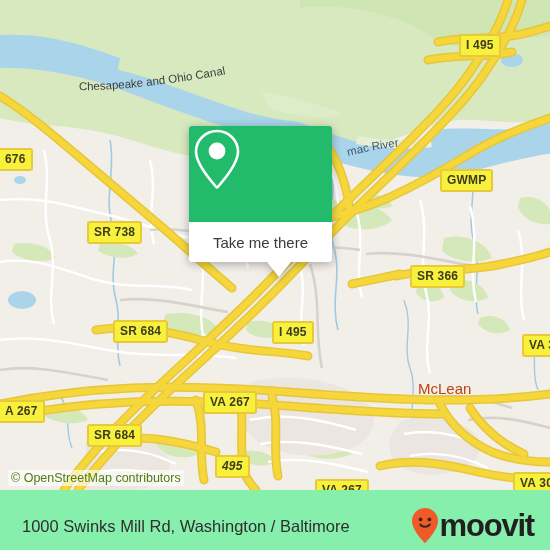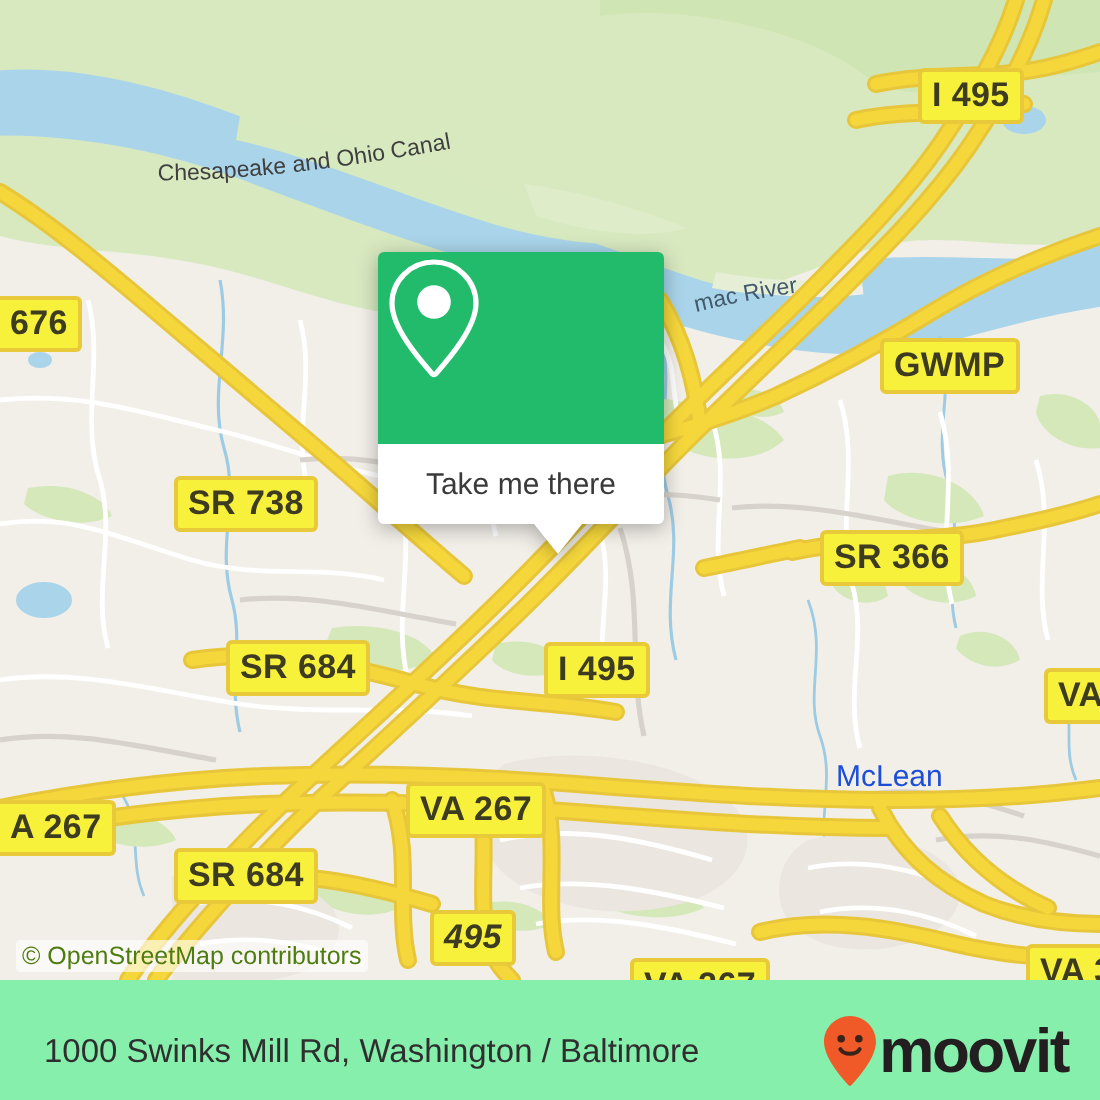--- a/index.html
+++ b/index.html
@@ -9,30 +9,30 @@
   }
   #app{position:absolute;inset:0;width:550px;height:550px;overflow:hidden;background:#f2efe9;}
 
   
   #map{position:absolute;left:0;top:0;width:550px;height:490px;overflow:hidden;background:#f2efe9;}
   #map svg{position:absolute;left:0;top:0;}
 
   
   .shield{
     position:absolute;background:#f7f13c;border:2px solid #e8c93a;border-radius:3px;
-    color:#3d3b20;font-size:17px;font-weight:bold;line-height:1;
+    color:#3d3b20;font-size:12px;font-weight:bold;line-height:1;
     padding:3px 5px 4px 5px;white-space:nowrap;letter-spacing:.2px;
     font-family:"Liberation Sans",sans-serif;
   }
   .shield.clipL{border-left:none;border-top-left-radius:0;border-bottom-left-radius:0;}
   .shield.clipR{border-right:none;border-top-right-radius:0;border-bottom-right-radius:0;}
 
   
   .place{
-    position:absolute;color:#1d4ed8;font-size:15px;white-space:nowrap;
+    position:absolute;color:#c2410c;font-size:15px;white-space:nowrap;
     font-family:"Liberation Sans",sans-serif;
   }
 
   
   #attrib{
     position:absolute;left:8px;top:470px;font-size:12.5px;color:#4d7c0f;
     background:rgba(255,255,255,.62);padding:1px 3px;border-radius:2px;
     font-family:"Liberation Sans",sans-serif;white-space:nowrap;
   }
 
@@ -275,21 +275,21 @@
           <textPath href="#riverPath" startOffset="0%">mac River</textPath>
         </text>
       </g>
     </svg>
 
     <div class="place" style="left:418px;top:380px;">McLean</div>
 
     <div class="shield" style="left:459px;top:34px;">I 495</div>
     <div class="shield" style="left:440px;top:169px;">GWMP</div>
     <div class="shield clipL" style="left:0px;top:148px;">676</div>
-    <div class="shield" style="left:87px;top:238px;">SR 738</div>
+    <div class="shield" style="left:87px;top:221px;">SR 738</div>
     <div class="shield" style="left:410px;top:265px;">SR 366</div>
     <div class="shield" style="left:113px;top:320px;">SR 684</div>
     <div class="shield" style="left:272px;top:321px;">I 495</div>
     <div class="shield clipR" style="left:522px;top:334px;">VA 3</div>
     <div class="shield" style="left:203px;top:391px;">VA 267</div>
     <div class="shield clipL" style="left:0px;top:400px;">A 267</div>
     <div class="shield" style="left:87px;top:424px;">SR 684</div>
     <div class="shield" style="left:215px;top:455px;font-style:italic;">495</div>
     <div class="shield" style="left:315px;top:479px;">VA 267</div>
     <div class="shield clipR" style="left:513px;top:472px;">VA 309</div>

